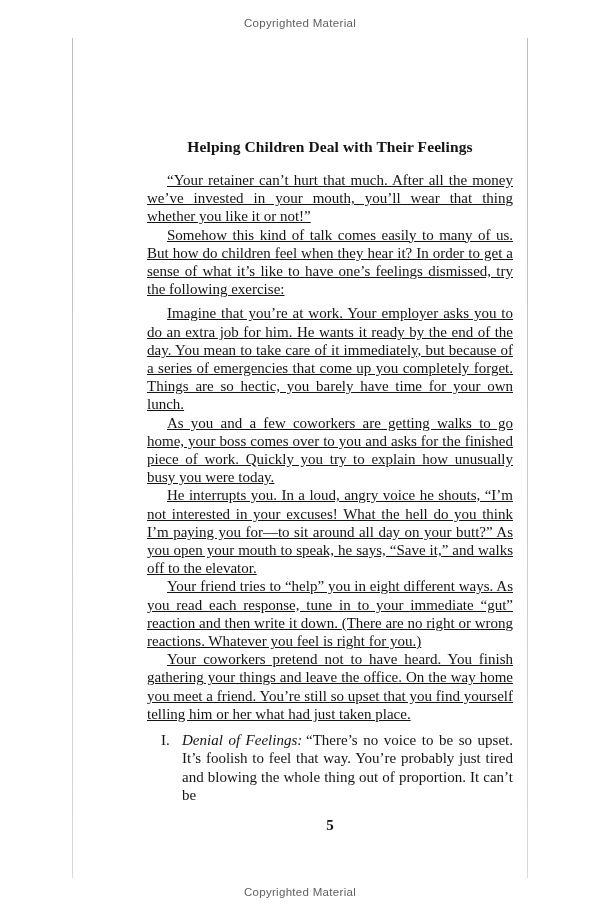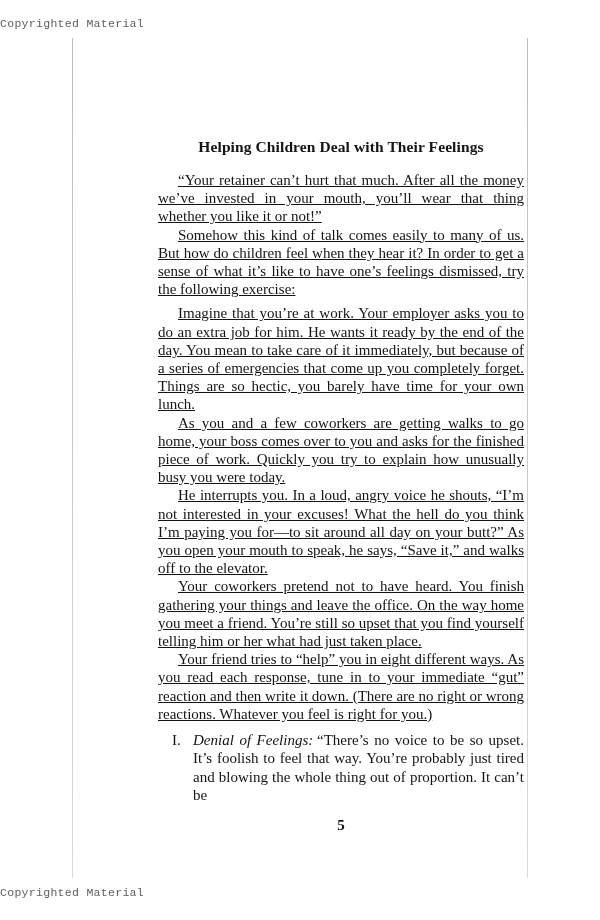--- a/index.html
+++ b/index.html
@@ -8,40 +8,40 @@
     background: #ffffff;
     font-family: "Liberation Serif", serif;
     color: #141414;
     position: relative;
     overflow: hidden;
   }
   .copyright {
     position: absolute;
     left: 0;
     width: 100%;
-    text-align: left;
-    font-family: Liberation Mono, monospace;
+    text-align: center;
+    font-family: Liberation Sans, sans-serif;
     font-size: 11.5px;
     color: #5f5f5f;
     letter-spacing: 0.3px;
   }
   .copyright.top { top: 17px; }
   .copyright.bottom { top: 886px; }
   .page-edge {
     position: absolute;
     top: 38px;
     height: 840px;
     width: 1px;
     background: linear-gradient(#bdbdbd, #d8d8d8);
   }
   .page-edge.left { left: 72px; }
   .page-edge.right { left: 527px; }
   .content {
     position: absolute;
-    left: 158px;
+    left: 147px;
     top: 138px;
     width: 366px;
   }
   .chapter-title {
     font-size: 15.5px;
     font-weight: bold;
     text-align: center;
     margin-bottom: 15px;
     letter-spacing: 0.1px;
   }
@@ -82,22 +82,22 @@
 <div class="page-edge right"></div>
 
 <div class="content">
   <h1 class="chapter-title">Helping Children Deal with Their Feelings</h1>
 
   <p class="para">“Your retainer can’t hurt that much. After all the money we’ve invested in your mouth, you’ll wear that thing whether you like it or not!”</p>
   <p class="para">Somehow this kind of talk comes easily to many of us. But how do children feel when they hear it? In order to get a sense of what it’s like to have one’s feelings dismissed, try the following exercise:</p>
   <p class="para space-before">Imagine that you’re at work. Your employer asks you to do an extra job for him. He wants it ready by the end of the day. You mean to take care of it immediately, but because of a series of emergencies that come up you completely forget. Things are so hectic, you barely have time for your own lunch.</p>
   <p class="para">As you and a few coworkers are getting walks to go home, your boss comes over to you and asks for the finished piece of work. Quickly you try to explain how unusually busy you were today.</p>
   <p class="para">He interrupts you. In a loud, angry voice he shouts, “I’m not interested in your excuses! What the hell do you think I’m paying you for—to sit around all day on your butt?” As you open your mouth to speak, he says, “Save it,” and walks off to the elevator.</p>
+  <p class="para">Your friend tries to “help” you in eight different ways. As you read each response, tune in to your immediate “gut” reaction and then write it down. (There are no right or wrong reactions. Whatever you feel is right for you.)</p>
   <p class="para">Your coworkers pretend not to have heard. You finish gathering your things and leave the office. On the way home you meet a friend. You’re still so upset that you find yourself telling him or her what had just taken place.</p>
-  <p class="para">Your friend tries to “help” you in eight different ways. As you read each response, tune in to your immediate “gut” reaction and then write it down. (There are no right or wrong reactions. Whatever you feel is right for you.)</p>
 
   <div class="list-item">
     <span class="list-marker">I.</span>
     <span class="list-body"><span class="list-label">Denial of Feelings:</span><span>“There’s no voice to be so upset. It’s foolish to feel that way. You’re probably just tired and blowing the whole thing out of proportion. It can’t be</span></span>
   </div>
 
   <div class="page-number">5</div>
 </div>
 
 <div class="copyright bottom">Copyrighted Material</div>

